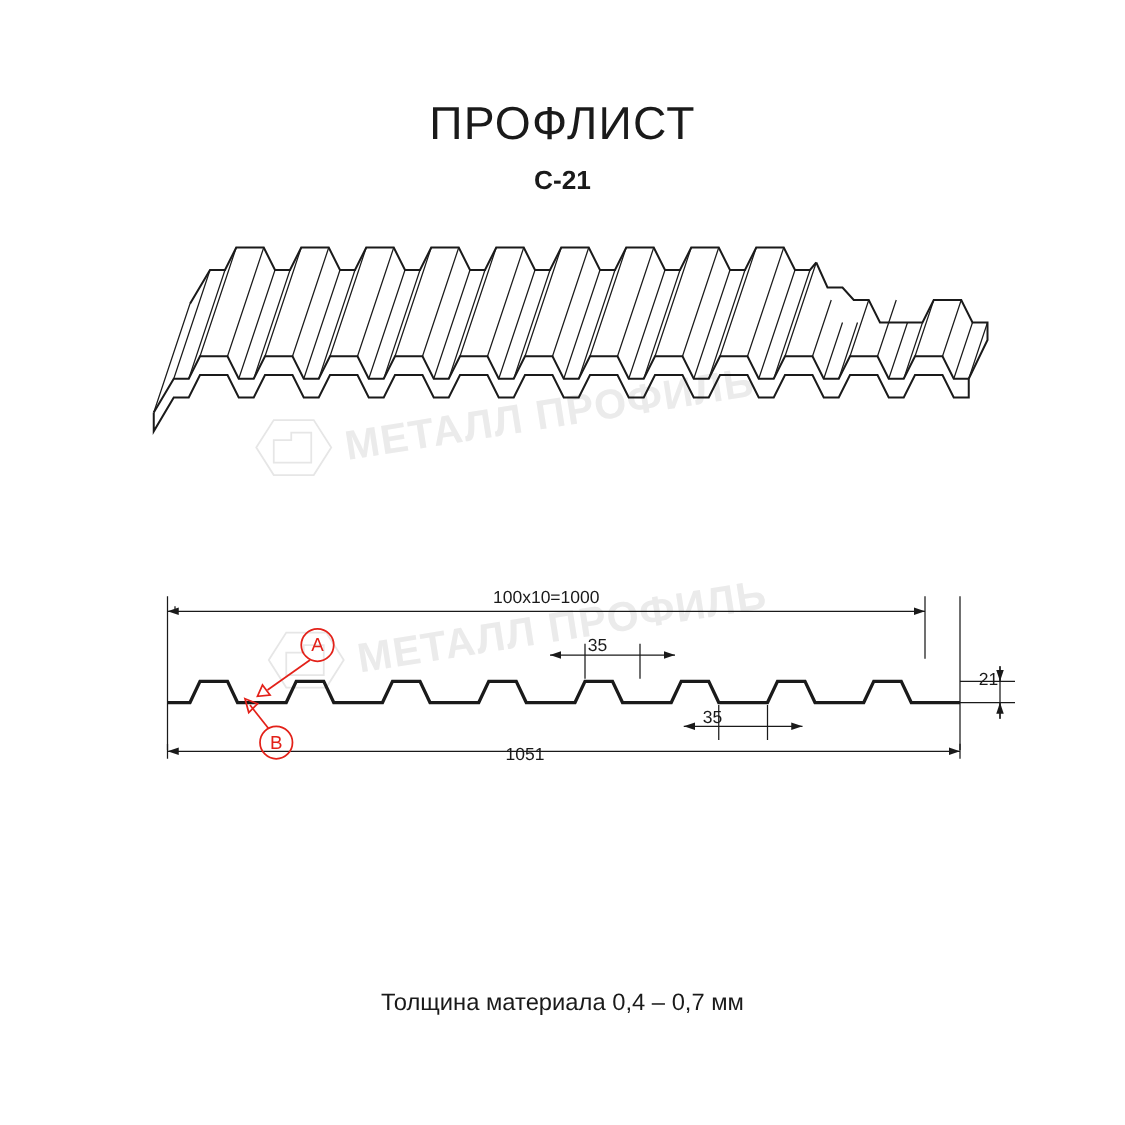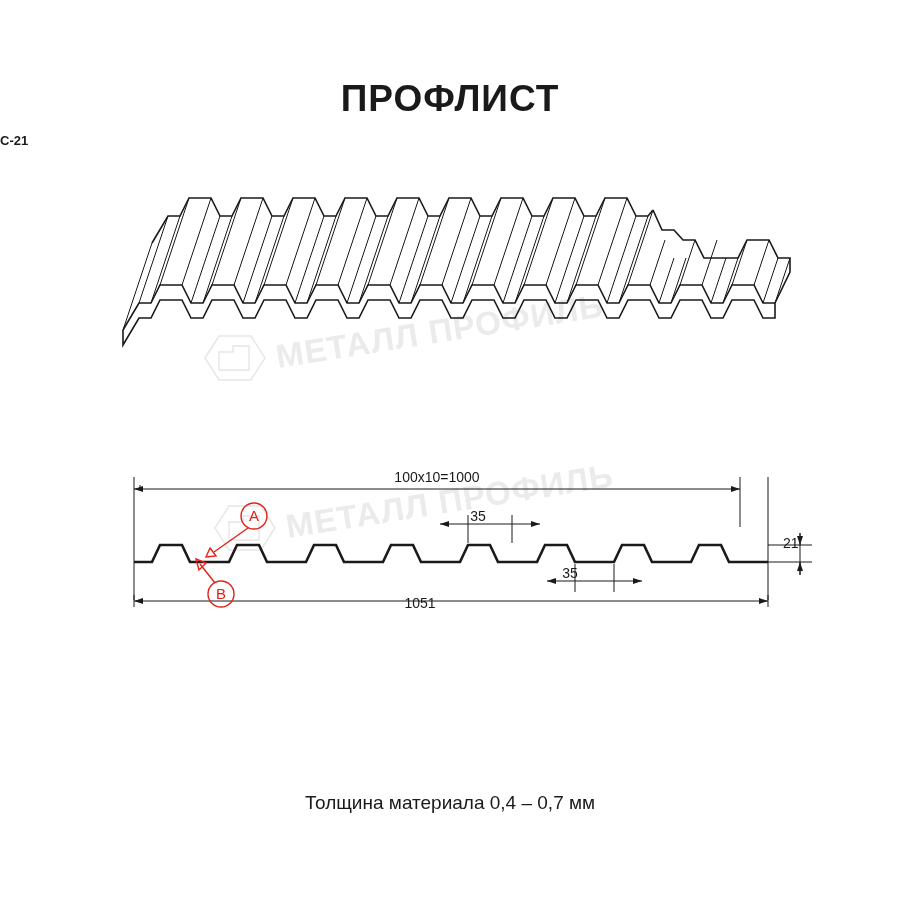--- a/index.html
+++ b/index.html
@@ -10,25 +10,26 @@
     color:#1a1a1a;
     position:relative;
     overflow:hidden;
   }
   .sheet{position:absolute;left:0;top:0;width:900px;height:900px;}
 
   
   .title{
     position:absolute;left:0;top:78px;width:900px;
     text-align:center;
-    font-size:37px;font-weight:bold;letter-spacing:1px;
+    font-size:37px;font-weight:normal;letter-spacing:1px;
   }
   .subtitle{
     position:absolute;left:0;top:133px;width:900px;
-    font-size:13px;font-weight:bold;
+    text-align:center;
+    font-size:21px;font-weight:bold;
   }
 
   
   .footer{
     position:absolute;left:0;top:792px;width:900px;
     text-align:center;
     font-size:19px;font-weight:normal;
   }
 
   

